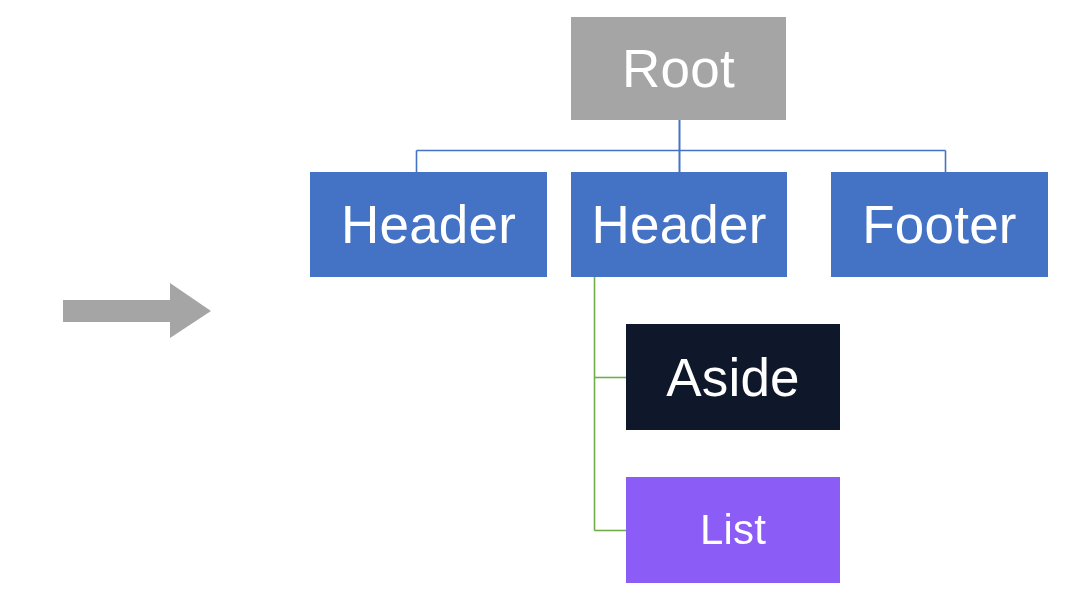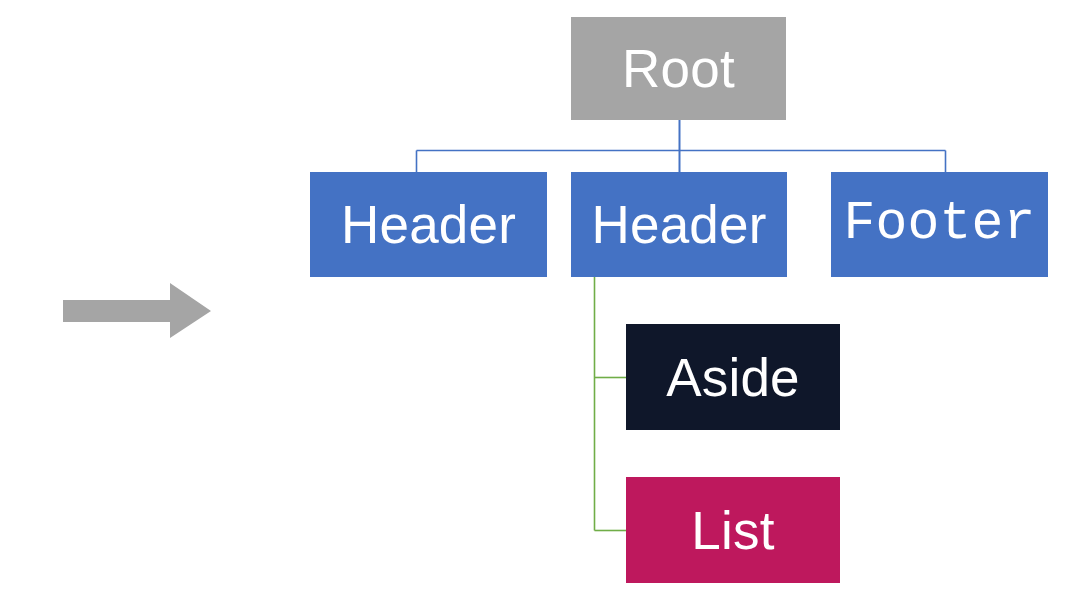--- a/index.html
+++ b/index.html
@@ -60,37 +60,36 @@
     background: #4472c4;
     font-size: 53px;
   }
   .node-footer {
     left: 831px;
     top: 172px;
     width: 217px;
     height: 105px;
     background: #4472c4;
     font-size: 53px;
-    font-family: Liberation Mono, monospace;
   }
   .node-aside {
     left: 626px;
     top: 324px;
     width: 214px;
     height: 106px;
     background: #0f172a;
     font-size: 53px;
   }
   .node-list {
     left: 626px;
     top: 477px;
     width: 214px;
     height: 106px;
-    background: #be185d;
-    font-size: 53px;
+    background: #8b5cf6;
+    font-size: 42px;
   }
   .arrow-layer {
     position: absolute;
     left: 55px;
     top: 280px;
     width: 170px;
     height: 60px;
   }
 </style>
 </head>

